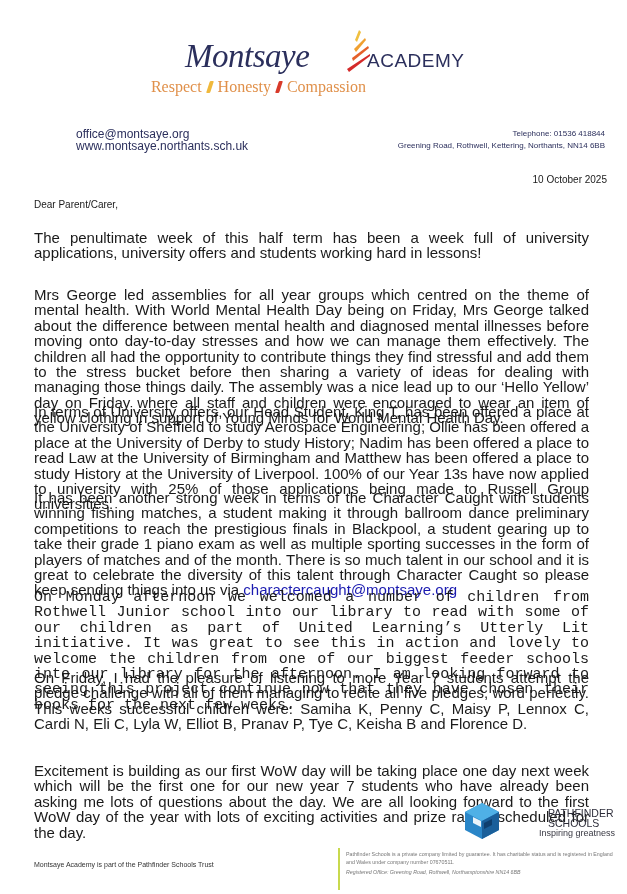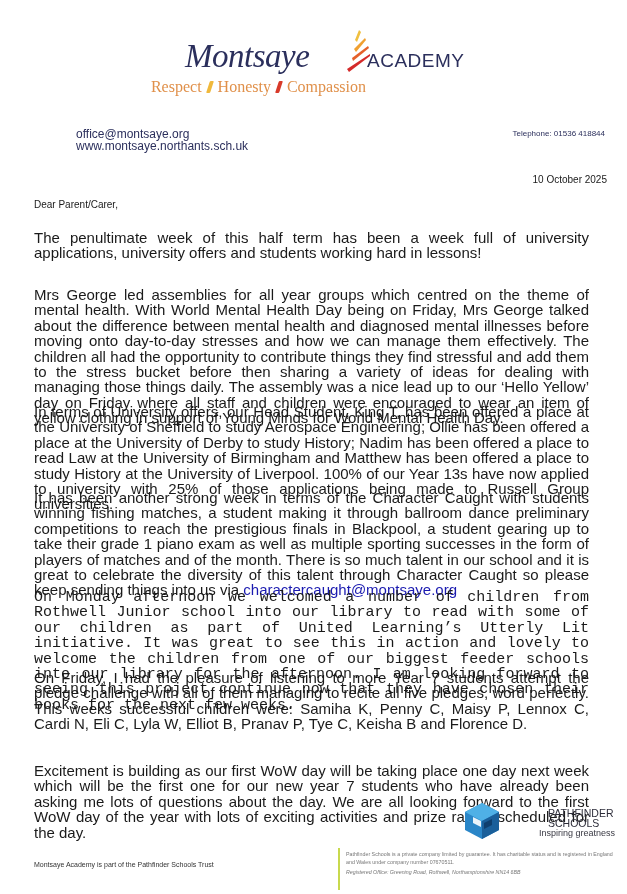--- a/index.html
+++ b/index.html
@@ -66,20 +66,21 @@
   <div class="tagline">
     <span>Respect</span><span class="sep s1"></span><span>Honesty</span><span class="sep s2"></span><span>Compassion</span>
   </div>
 
   <div class="contact-left">
     <div>office@montsaye.org</div>
     <div>www.montsaye.northants.sch.uk</div>
   </div>
   <div class="contact-right">
     <div>Telephone: 01536 418844</div>
+    <div>Greening Road, Rothwell, Kettering, Northants, NN14 6BB</div>
   </div>
 
   <div class="date">10 October 2025</div>
   <div class="salutation">Dear Parent/Carer,</div>
 
   <div class="body p1">The penultimate week of this half term has been a week full of university applications, university offers and students working hard in lessons!</div>
   <div class="body p2">Mrs George led assemblies for all year groups which centred on the theme of mental health.  With World Mental Health Day being on Friday, Mrs George talked about the difference between mental health and diagnosed mental illnesses before moving onto day-to-day stresses and how we can manage them effectively.  The children all had the opportunity to contribute things they find stressful and add them to the stress bucket before then sharing a variety of ideas for dealing with managing those things daily.  The assembly was a nice lead up to our ‘Hello Yellow’ day on Friday where all staff and children were encouraged to wear an item of yellow clothing in support of Young Minds for World Mental Health Day.</div>
   <div class="body p3">In terms of University offers, our Head Student, King T, has been offered a place at the University of Sheffield to study Aerospace Engineering;  Ollie has been offered a place at the University of Derby to study History;  Nadim has been offered a place to read Law at the University of Birmingham and Matthew has been offered a place to study History at the University of Liverpool.  100% of our Year 13s have now applied to university with 25% of those applications being made to Russell Group universities.</div>
   <div class="body p4"><span>It has been another strong week in terms of the Character Caught with students winning fishing matches, a student making it through ballroom dance preliminary competitions to reach the prestigious finals in Blackpool, a student gearing up to take their grade 1 piano exam as well as multiple sporting successes in the form of players of matches and of the month.  There is so much talent in our school and it is great to celebrate the diversity of this talent through Character Caught so please keep sending things into us via </span><span class="link">charactercaught@montsaye.org</span></div>
   <div class="body p5">On Monday afternoon we welcomed a number of children from Rothwell Junior school into our library to read with some of our children as part of United Learning’s Utterly Lit initiative.  It was great to see this in action and lovely to welcome the children from one of our biggest feeder schools into our library for the afternoon.  I am looking forward to seeing this project continue now that they have chosen their books for the next few weeks.</div>

